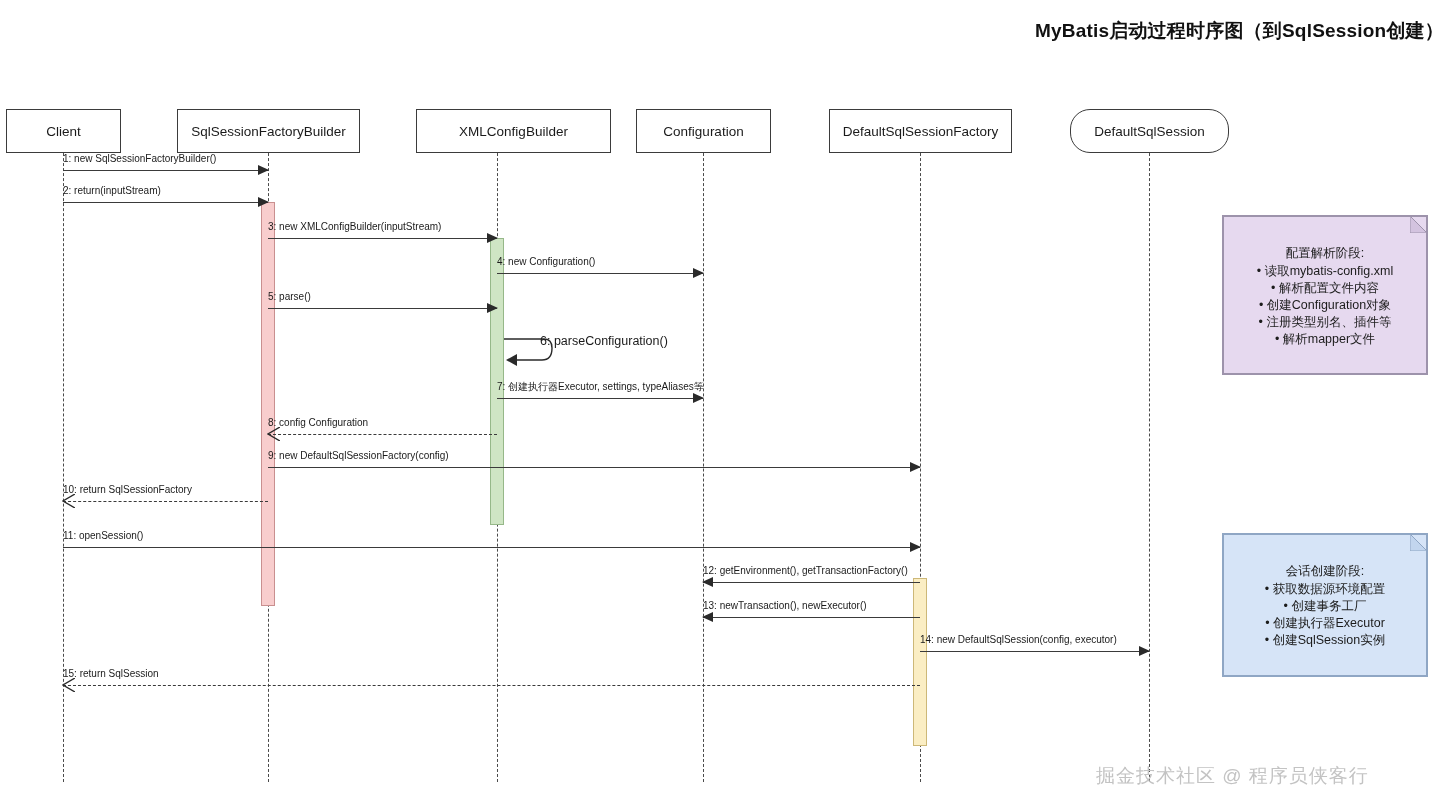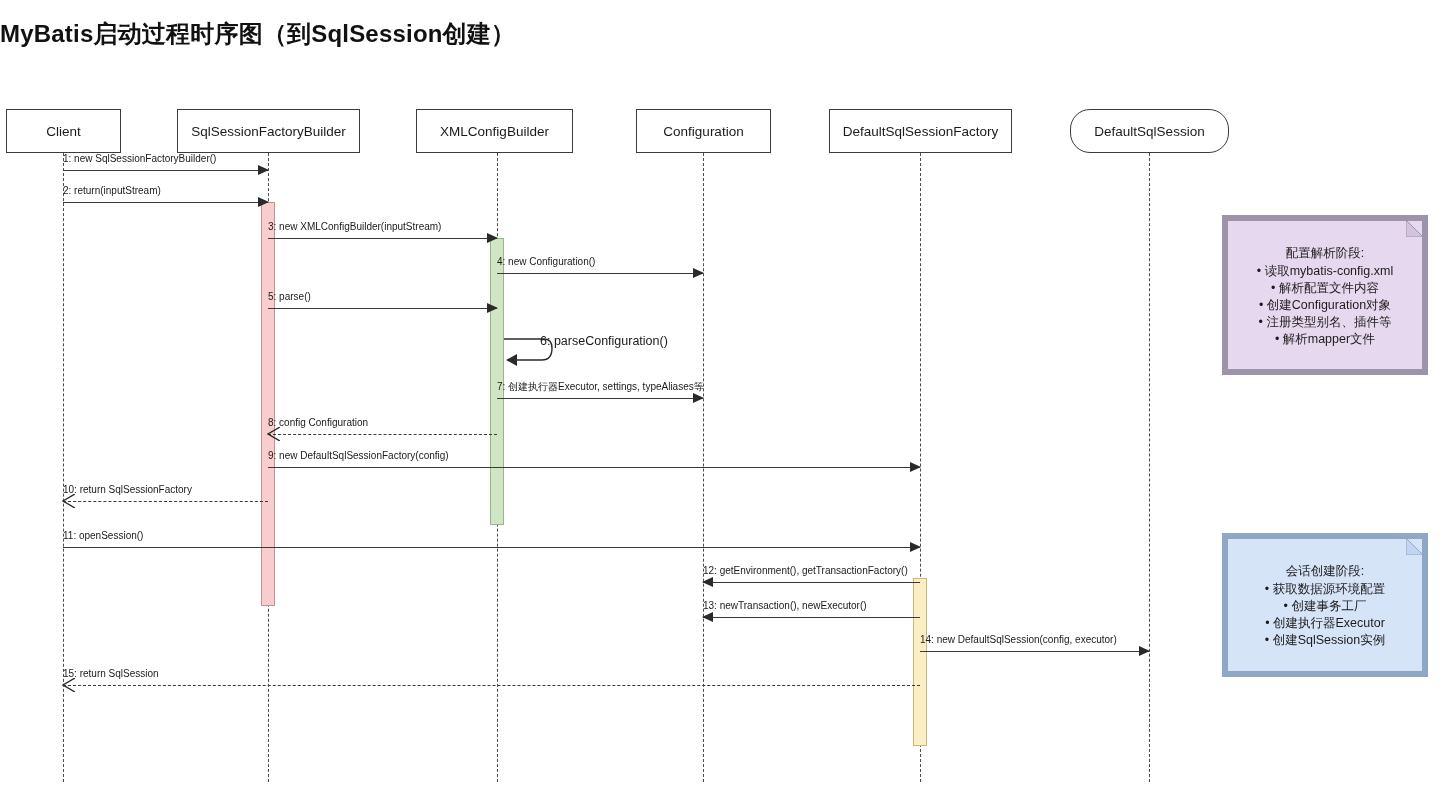--- a/index.html
+++ b/index.html
@@ -17,22 +17,22 @@
     height: 805px;
     background: #ffffff;
     overflow: hidden;
   }
   
   .diagram-title {
     position: absolute;
     left: 0;
     top: 18px;
     width: 1444px;
-    text-align: left;
-    font-size: 24px;
+    text-align: right;
+    font-size: 19px;
     font-weight: bold;
     letter-spacing: 0.2px;
     color: #111111;
   }
   
   .participant-box {
     position: absolute;
     box-sizing: border-box;
     height: 44px;
     background: #ffffff;
@@ -126,21 +126,21 @@
     top: -4px;
     font-size: 12.5px;
     white-space: nowrap;
     color: #1a1a1a;
   }
 
   
   .note {
     position: absolute;
     box-sizing: border-box;
-    border: 6px solid #0c4a6e;
+    border: 2px solid #0c4a6e;
     font-size: 12.5px;
     line-height: 17px;
     color: #1c1c1c;
     text-align: center;
     padding: 10px 8px 8px 8px;
     display: flex;
     flex-direction: column;
     justify-content: center;
   }
   .note .fold {
@@ -181,21 +181,21 @@
       <div class="lifeline" style="left: 920px; top: 123px; height: 659px;"></div>
       <div class="lifeline" style="left: 1149px; top: 123px; height: 659px;"></div>
     </div>
   <div id="participants-layer">
       <div class="participant-box" style="left: 6px; top: 79px; width: 115px;">
         <span>Client</span>
       </div>
       <div class="participant-box" style="left: 177px; top: 79px; width: 183px;">
         <span>SqlSessionFactoryBuilder</span>
       </div>
-      <div class="participant-box" style="left: 416px; top: 79px; width: 157px;">
+      <div class="participant-box" style="left: 416px; top: 79px; width: 195px;">
         <span>XMLConfigBuilder</span>
       </div>
       <div class="participant-box" style="left: 636px; top: 79px; width: 135px;">
         <span>Configuration</span>
       </div>
       <div class="participant-box" style="left: 829px; top: 79px; width: 183px;">
         <span>DefaultSqlSessionFactory</span>
       </div>
       <div class="participant-box" style="left: 1070px; top: 79px; width: 159px; border-radius: 20px;">
         <span>DefaultSqlSession</span>
@@ -314,14 +314,15 @@
             <polygon class="fold-fill" points="0,0 17,17 0,17" stroke-width="1"></polygon>
           </svg></div>
         <div class="note-title">会话创建阶段:</div>
         <div class="note-line">• 获取数据源环境配置</div>
         <div class="note-line">• 创建事务工厂</div>
         <div class="note-line">• 创建执行器Executor</div>
         <div class="note-line">• 创建SqlSession实例</div>
       </div>
     </div>
 
+  <div class="watermark" style="left: 1096px; top: 763px;">掘金技术社区 @ 程序员侠客行</div>
 
 </div>
 
 </body></html>

